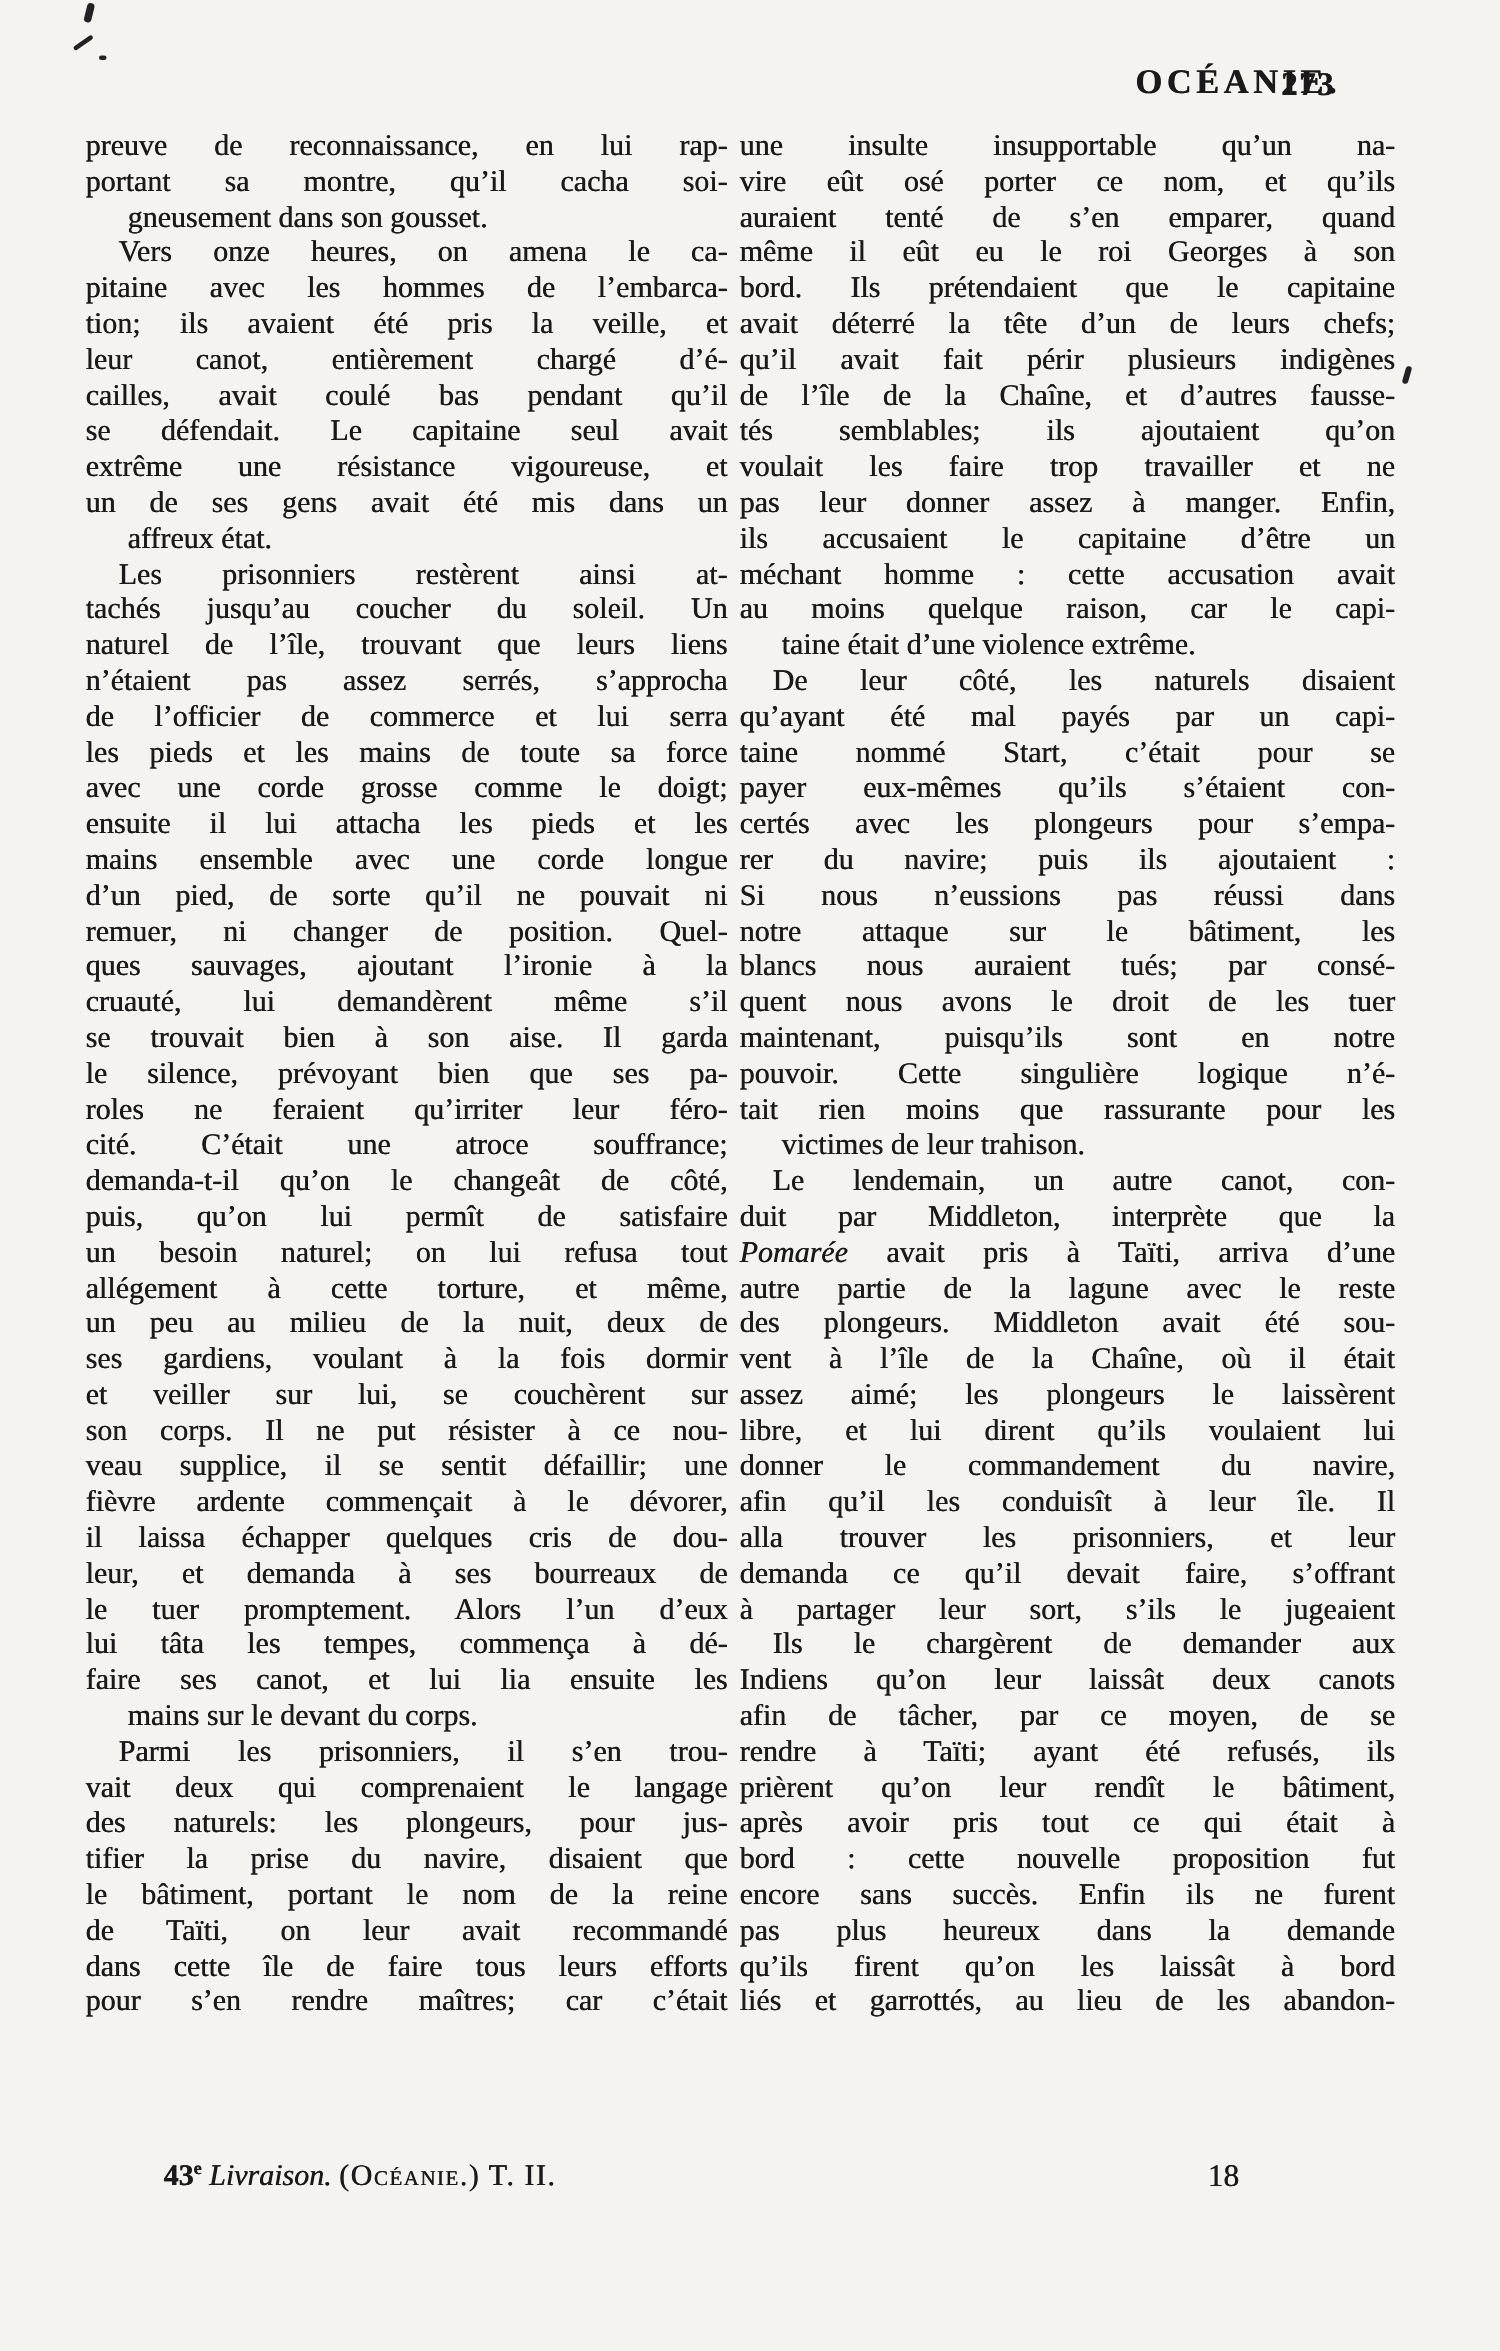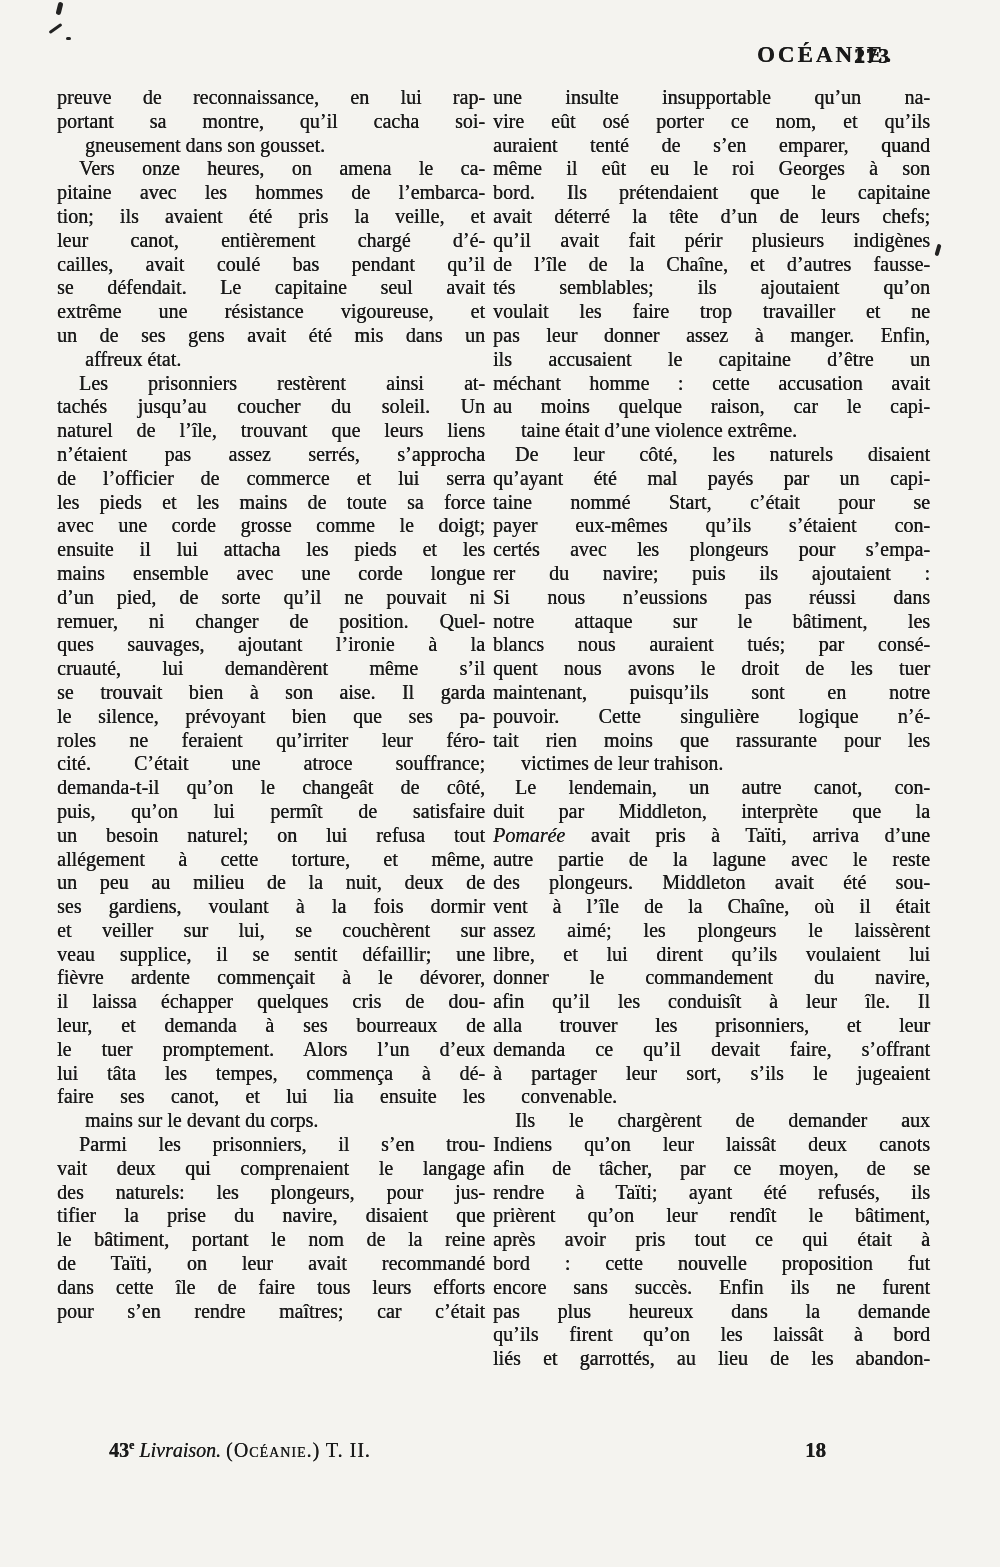--- a/index.html
+++ b/index.html
@@ -50,21 +50,21 @@
   .line.pend { text-align-last: left; margin-left: 28px; }
   .line.indent { text-indent: 22px; }
   .footer {
     position: absolute; left: 57px; top: 1438px; width: 873px; height: 32px;
     font-size: 20px;
   }
   .sig { position: absolute; left: 52px; top: 0; font-weight: bold; }
   .sig sup { font-size: 12px; font-weight: bold; }
   .sig i { font-weight: normal; }
   .sc { font-variant: small-caps; letter-spacing: 1px; font-weight: normal; }
-  .sheetnum { position: absolute; left: 748px; top: 0; font-size: 21px; font-weight: bold; text-align: right; }
+  .sheetnum { position: absolute; left: 748px; top: 0; font-size: 21px; font-weight: normal; text-align: right; }
   .speck { position: absolute; background: #222; }
   .speck.s1 { left: 57px; top: 2px;  width: 5px;  height: 13px; border-radius: 3px; transform: rotate(14deg); }
   .speck.s2 { left: 48px; top: 27px; width: 15px; height: 3px;  border-radius: 2px; transform: rotate(-35deg); }
   .speck.s3 { left: 66px; top: 37px; width: 5px;  height: 3px;  border-radius: 2px; }
   .speck.s4 { left: 936px; top: 244px; width: 4px; height: 12px; border-radius: 2px; transform: rotate(16deg); }
 </style>
 </head>
 <body>
 
 <div class="page">
@@ -105,20 +105,21 @@
         <div class="line">le silence, prévoyant bien que ses pa-</div>
         <div class="line">roles ne feraient qu’irriter leur féro-</div>
         <div class="line">cité. C’était une atroce souffrance;</div>
         <div class="line">demanda-t-il qu’on le changeât de côté,</div>
         <div class="line">puis, qu’on lui permît de satisfaire</div>
         <div class="line">un besoin naturel; on lui refusa tout</div>
         <div class="line">allégement à cette torture, et même,</div>
         <div class="line">un peu au milieu de la nuit, deux de</div>
         <div class="line">ses gardiens, voulant à la fois dormir</div>
         <div class="line">et veiller sur lui, se couchèrent sur</div>
+        <div class="line">son corps. Il ne put résister à ce nou-</div>
         <div class="line">veau supplice, il se sentit défaillir; une</div>
         <div class="line">fièvre ardente commençait à le dévorer,</div>
         <div class="line">il laissa échapper quelques cris de dou-</div>
         <div class="line">leur, et demanda à ses bourreaux de</div>
         <div class="line">le tuer promptement. Alors l’un d’eux</div>
         <div class="line">lui tâta les tempes, commença à dé-</div>
         <div class="line">faire ses canot, et lui lia ensuite les</div>
         <div class="line pend">mains sur le devant du corps.</div>
         <div class="line indent">Parmi les prisonniers, il s’en trou-</div>
         <div class="line">vait deux qui comprenaient le langage</div>
@@ -165,21 +166,20 @@
         <div class="line">autre partie de la lagune avec le reste</div>
         <div class="line">des plongeurs. Middleton avait été sou-</div>
         <div class="line">vent à l’île de la Chaîne, où il était</div>
         <div class="line">assez aimé; les plongeurs le laissèrent</div>
         <div class="line">libre, et lui dirent qu’ils voulaient lui</div>
         <div class="line">donner le commandement du navire,</div>
         <div class="line">afin qu’il les conduisît à leur île. Il</div>
         <div class="line">alla trouver les prisonniers, et leur</div>
         <div class="line">demanda ce qu’il devait faire, s’offrant</div>
         <div class="line">à partager leur sort, s’ils le jugeaient</div>
-        <div class="line pend">convenable.</div>
         <div class="line indent">Ils le chargèrent de demander aux</div>
         <div class="line">Indiens qu’on leur laissât deux canots</div>
         <div class="line">afin de tâcher, par ce moyen, de se</div>
         <div class="line">rendre à Taïti; ayant été refusés, ils</div>
         <div class="line">prièrent qu’on leur rendît le bâtiment,</div>
         <div class="line">après avoir pris tout ce qui était à</div>
         <div class="line">bord : cette nouvelle proposition fut</div>
         <div class="line">encore sans succès. Enfin ils ne furent</div>
         <div class="line">pas plus heureux dans la demande</div>
         <div class="line">qu’ils firent qu’on les laissât à bord</div>

